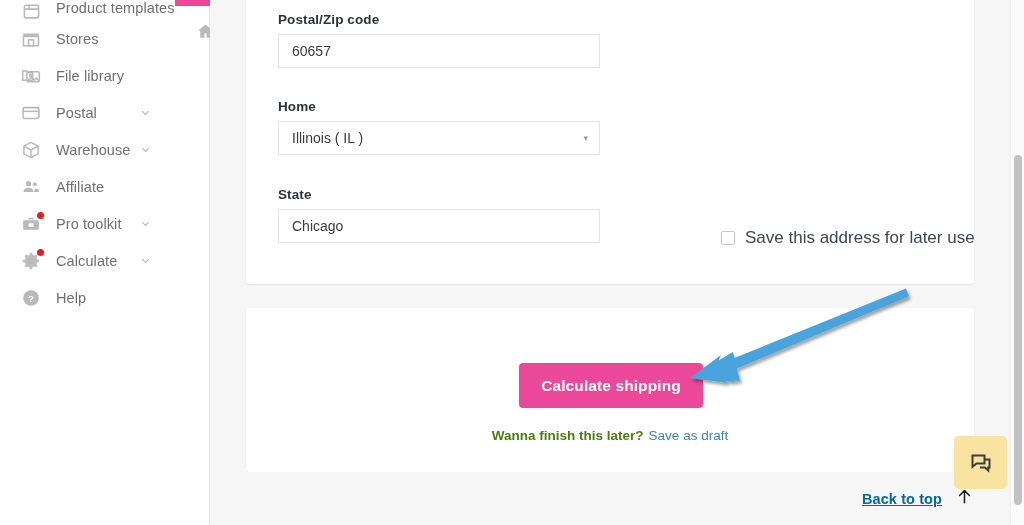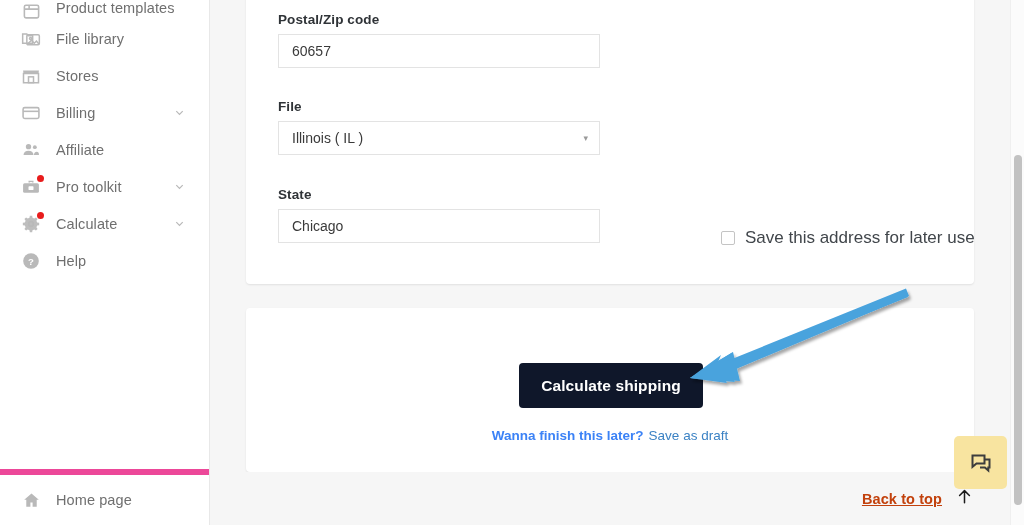--- a/index.html
+++ b/index.html
@@ -11,21 +11,21 @@
   }
   #app { position: relative; width: 1024px; height: 525px; display: flex; }
 
   
   .sidebar {
     width: 210px; height: 525px;
     background: #ffffff;
     border-right: 1px solid #e8e8e8;
     position: relative;
     flex: 0 0 210px;
-    display: flex; flex-direction: column; justify-content: space-between;
+    display: flex;  justify-content: space-between;
   }
   .nav-list { padding-top: 0; }
   .nav-item {
     display: flex; align-items: center;
     height: 37px;
     padding-left: 20px;
     position: relative;
     cursor: pointer;
   }
   .nav-item:first-child { height: 20px; align-items: flex-start; overflow: hidden; }
@@ -124,58 +124,58 @@
     margin-left: 10px;
     font-size: 17px;
     color: #41464b;
     white-space: nowrap;
   }
 
   .btn-primary {
     position: absolute;
     left: 273px; top: 55px;
     width: 184px; height: 45px;
-    background: #0f172a;
+    background: #ec4899;
     border: none; border-radius: 4px;
     color: #fff;
     font-family: "Liberation Sans", sans-serif;
     font-size: 15.5px;
     font-weight: bold;
     letter-spacing: .1px;
     cursor: pointer;
   }
   .draft-row {
     position: absolute;
     left: 0; right: 0; top: 118px;
     text-align: center;
     white-space: nowrap;
   }
   .draft-q {
-    font-size: 13.5px; font-weight: bold; color: #3b82f6;
+    font-size: 13.5px; font-weight: bold; color: #4d7c0f;
   }
   .draft-link {
     font-size: 13.5px; color: #3b82c4; margin-left: 5px;
     text-decoration: none; cursor: pointer;
   }
 
   
   .page-footer {
     position: absolute;
     left: 0; right: 0; bottom: 0;
     height: 53px;
     background: #f6f6f6;
     display: flex; align-items: center; justify-content: flex-end;
     padding-right: 50px;
   }
   .back-top {
     display: flex; align-items: center; gap: 13px;
     cursor: pointer;
   }
   .back-top-text {
-    font-size: 14.5px; font-weight: bold; color: #c2410c;
+    font-size: 14.5px; font-weight: bold; color: #0369a1;
     text-decoration: underline;
     letter-spacing: .1px;
   }
   .back-top-arrow { color: #1b1b1b; display: block; }
 
   
   .chat-widget {
     position: absolute;
     right: 17px; bottom: 36px;
     width: 53px; height: 53px;
@@ -226,56 +226,70 @@
               <rect x="3" y="4" width="18" height="16" rx="2"></rect>
               <path d="M3 9h18M9 4v5" fill="currentColor"></path>
             </svg>
         </span>
         <span class="nav-label">Product templates</span>
       </div>
 
       <div class="nav-item">
         <span class="nav-ico">
           <svg width="20" height="20" viewBox="0 0 24 24" fill="none" stroke="currentColor" stroke-width="1.8">
+              <path d="M3 9h18v11H3z"></path>
+              <path d="M2.5 5.5h19L21 9H3z" fill="currentColor" stroke="none"></path>
+              <rect x="9" y="13" width="6" height="7"></rect>
+            </svg>
+        </span>
+        <span class="nav-label">Stores</span>
+      </div>
+
+      <div class="nav-item">
+        <span class="nav-ico">
+          <svg width="20" height="20" viewBox="0 0 24 24" fill="none" stroke="currentColor" stroke-width="1.8">
               <path d="M2 6h5l1.5 2H14v9H2z"></path>
               <rect x="7" y="7" width="15" height="12" rx="1.5"></rect>
               <circle cx="11.5" cy="11.5" r="1.3"></circle>
               <path d="M8 18l4.5-4.5L16 17l2.5-2.5L21.5 18"></path>
             </svg>
         </span>
         <span class="nav-label">File library</span>
       </div>
 
       <div class="nav-item">
         <span class="nav-ico">
-          <svg width="20" height="20" viewBox="0 0 24 24" fill="none" stroke="currentColor" stroke-width="1.8">
-              <path d="M3 9h18v11H3z"></path>
-              <path d="M2.5 5.5h19L21 9H3z" fill="currentColor" stroke="none"></path>
-              <rect x="9" y="13" width="6" height="7"></rect>
-            </svg>
-        </span>
-        <span class="nav-label">Stores</span>
-      </div>
-
-      <div class="nav-item">
-        <span class="nav-ico">
           <svg width="20" height="20" viewBox="0 0 24 24" fill="none" stroke="currentColor" stroke-width="1.9">
               <rect x="2.5" y="5.5" width="19" height="13" rx="2"></rect>
               <path d="M2.5 10h19"></path>
             </svg>
         </span>
-        <span class="nav-label">Billing</span>
+        <span class="nav-label">Postal</span>
         <span class="chev">
           <svg width="11" height="11" viewBox="0 0 24 24" fill="none" stroke="currentColor" stroke-width="2.6">
               <path d="M5 9l7 7 7-7"></path>
             </svg>
         </span>
       </div>
 
 
+      <div class="nav-item">
+        <span class="nav-ico">
+          <svg width="20" height="20" viewBox="0 0 24 24" fill="none" stroke="currentColor" stroke-width="1.8">
+              <path d="M12 2.8l8.5 4.6v9.2L12 21.2 3.5 16.6V7.4z"></path>
+              <path d="M12 12l8.5-4.6M12 12v9.2M12 12L3.5 7.4"></path>
+            </svg>
+        </span>
+        <span class="nav-label">Warehouse</span>
+        <span class="chev">
+          <svg width="11" height="11" viewBox="0 0 24 24" fill="none" stroke="currentColor" stroke-width="2.6">
+              <path d="M5 9l7 7 7-7"></path>
+            </svg>
+        </span>
+      </div>
 
       <div class="nav-item">
         <span class="nav-ico">
           <svg width="20" height="20" viewBox="0 0 24 24" fill="currentColor">
               <circle cx="9" cy="8" r="3.2"></circle>
               <circle cx="16.6" cy="8.6" r="2.3"></circle>
               <path d="M3 18c0-3.2 2.7-5 6-5s6 1.8 6 5z"></path>
               <path d="M15.5 18c0-2.2 1.3-4 3.4-4 1.7 0 2.6 1.2 2.6 3.2V18z"></path>
             </svg>
         </span>
@@ -344,21 +358,21 @@
     <div class="card" id="card-address">
 
       <div class="field" style="left:32px; top:252px;">
         <div class="field-label">Postal/Zip code</div>
         <div class="input-box">
           <span>60657</span>
         </div>
       </div>
 
       <div class="field" style="left:32px; top:339px;">
-        <div class="field-label">File</div>
+        <div class="field-label">Home</div>
         <div class="input-box select-box">
           <span>Illinois ( IL )</span>
           <span class="select-caret">▾</span>
         </div>
       </div>
 
       <div class="field" style="left:32px; top:427px;">
         <div class="field-label">State</div>
         <div class="input-box">
           <span>Chicago</span>

